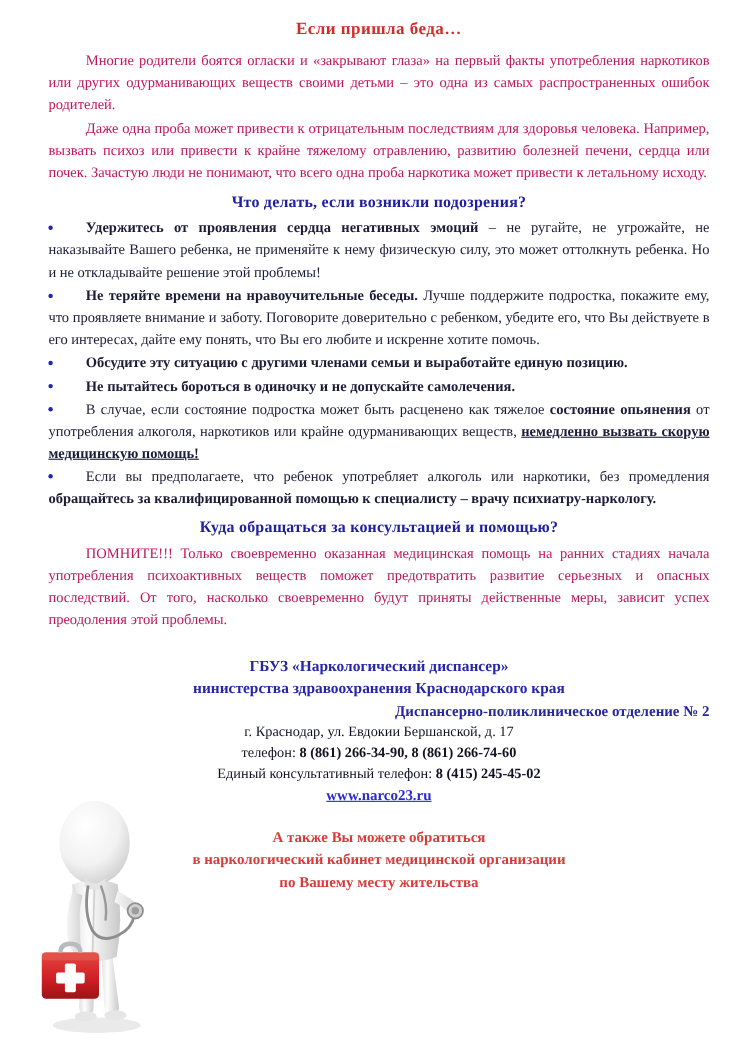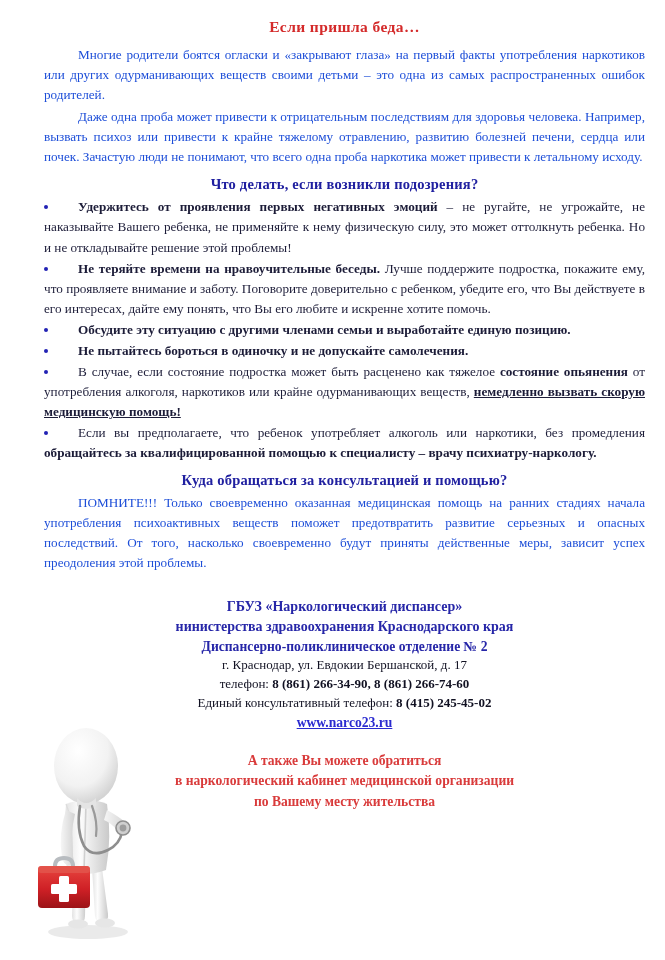--- a/index.html
+++ b/index.html
@@ -44,21 +44,21 @@
   }
 
   
   p.body {
     margin: 0 0 2px 0;
     text-align: justify;
     text-justify: inter-word;
     text-indent: 34px;
     font-size: 13.2px;
     line-height: 1.52;
-    color: #1d4ed8;
+    color: #be185d;
   }
 
   
   ul.tips {
     list-style: none;
     margin: 0;
     padding: 0;
   }
   ul.tips > li {
     position: relative;
@@ -89,21 +89,21 @@
     margin-top: 24px;
     text-align: center;
     position: relative;
   }
   .org-line {
     color: #2626a8;
     font-weight: bold;
     font-size: 14px;
     line-height: 1.42;
   }
-  .org-line.dept { font-size: 13.6px; }
+  .org-line.dept { font-size: 13.6px; text-align: right; }
   .addr-line {
     color: #111122;
     font-size: 13px;
     line-height: 1.45;
   }
   .addr-line .num { font-weight: bold; }
   .site {
     margin-top: 2px;
     font-size: 13.6px;
   }
@@ -139,21 +139,21 @@
   <h1 class="doc-title">Если пришла беда…</h1>
 
   <p class="body">Многие родители боятся огласки и «закрывают глаза» на первый факты употребления наркотиков или других одурманивающих веществ своими детьми – это одна из самых распространенных ошибок родителей.</p>
   <p class="body">Даже одна проба может привести к отрицательным последствиям для здоровья человека. Например, вызвать психоз или привести к крайне тяжелому отравлению, развитию болезней печени, сердца или почек. Зачастую люди не понимают, что всего одна проба наркотика может привести к летальному исходу.</p>
 
   <h2 class="section-head">Что делать, если возникли подозрения?</h2>
 
   <ul class="tips">
 
     <li>
-      <span class="bullet"></span><b class="em">Удержитесь от проявления первых негативных эмоций</b><span> – не ругайте, не угрожайте, не наказывайте Вашего ребенка, не применяйте к нему физическую силу, это может оттолкнуть ребенка. Но и не откладывайте решение этой проблемы!</span>
+      <span class="bullet"></span><b class="em">Удержитесь от проявления сердца негативных эмоций</b><span> – не ругайте, не угрожайте, не наказывайте Вашего ребенка, не применяйте к нему физическую силу, это может оттолкнуть ребенка. Но и не откладывайте решение этой проблемы!</span>
     </li>
 
 
     <li>
       <span class="bullet"></span><b class="em">Не теряйте времени на нравоучительные беседы.</b><span> Лучше поддержите подростка, покажите ему, что проявляете внимание и заботу. Поговорите доверительно с ребенком, убедите его, что Вы действуете в его интересах, дайте ему понять, что Вы его любите и искренне хотите помочь.</span>
     </li>
 
     <li>
       <span class="bullet"></span><b class="em">Обсудите эту ситуацию с другими членами семьи и выработайте единую позицию.</b><span></span>
     </li>

